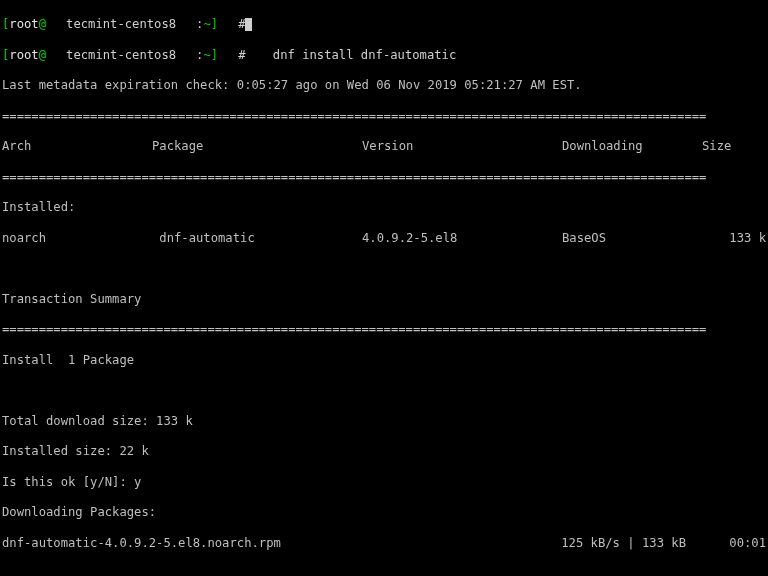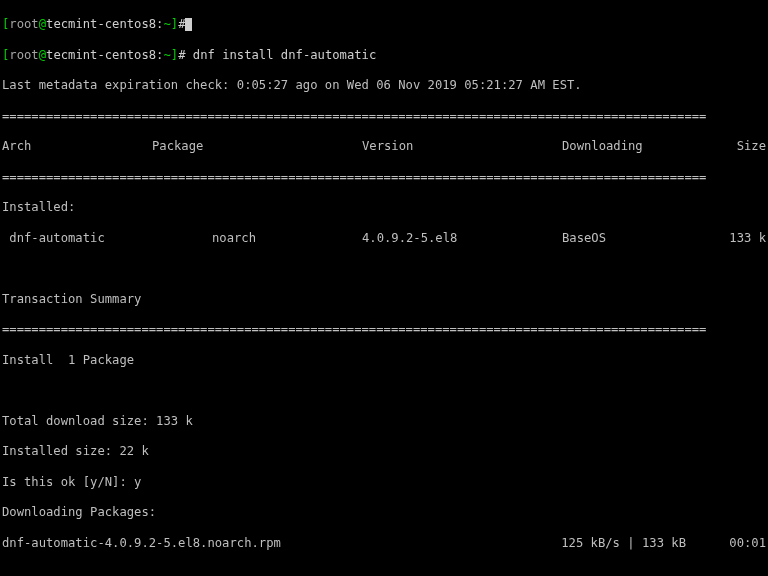--- a/index.html
+++ b/index.html
@@ -1,35 +1,35 @@
 <!DOCTYPE html>
 <html><head>
 <meta charset="utf-8">
 <style>
   html,body{margin:0;padding:0;background:#000;color:#bfbfbf;font-family:"DejaVu Sans Mono","Liberation Mono",monospace;font-size:12.2px;line-height:1.25;}
   .term{width:768px;height:576px;box-sizing:border-box;padding:2px 2px 0 2px;white-space:pre;overflow:hidden;}
   .g{color:#00d000;}
-  .r{color:#a3a3a3;text-align:center;}
-  .w{color:#cfcfcf;}
+  .r{color:#e5e5e5;text-align:center;}
+  .w{color:#cfcfcf;padding-left:20px;}
   .cursor{display:inline-block;width:7px;height:13px;background:#cfcfcf;vertical-align:text-bottom;}
   .row{display:flex;justify-content:space-between;}
   .row span{white-space:pre;}
 </style>
 </head>
 <body>
 
 <div class="term">
 <div><span class="g">[</span><span class="r">root</span><span class="g">@</span><span class="w">tecmint-centos8</span><span class="w">:</span><span class="g">~</span><span class="g">]</span><span class="w">#</span><span class="cursor"></span></div>
 <div><span class="g">[</span><span class="r">root</span><span class="g">@</span><span class="w">tecmint-centos8</span><span class="w">:</span><span class="g">~</span><span class="g">]</span><span class="w">#</span><span class="w"> dnf install dnf-automatic</span></div>
 <div>Last metadata expiration check: 0:05:27 ago on Wed 06 Nov 2019 05:21:27 AM EST.</div>
 <div>================================================================================================</div>
-<div class="row"><span style="width:150px">Arch</span><span style="width:210px">Package</span><span style="width:200px">Version</span><span style="width:140px">Downloading</span><span style="text-align:right;flex:1">Size</span></div>
+<div class="row"><span style="width:150px">Arch</span><span style="width:210px">Package</span><span style="width:200px">Version</span><span style="width:140px">Downloading</span><span style="text-align:left;flex:1">Size</span></div>
 <div>================================================================================================</div>
 <div>Installed:</div>
-<div class="row"><span style="width:210px"> dnf-automatic</span><span style="width:150px">noarch</span><span style="width:200px">4.0.9.2-5.el8</span><span style="width:140px">BaseOS</span><span style="text-align:right;flex:1">133 k</span></div>
+<div class="row"><span style="width:150px">noarch</span><span style="width:210px"> dnf-automatic</span><span style="width:200px">4.0.9.2-5.el8</span><span style="width:140px">BaseOS</span><span style="text-align:right;flex:1">133 k</span></div>
 <div> </div>
 <div>Transaction Summary</div>
 <div>================================================================================================</div>
 <div>Install  1 Package</div>
 <div> </div>
 <div>Total download size: 133 k</div>
 <div>Installed size: 22 k</div>
 <div>Is this ok [y/N]: y</div>
 <div>Downloading Packages:</div>
 <div class="row"><span style="flex:1">dnf-automatic-4.0.9.2-5.el8.noarch.rpm</span><span style="width:170px;text-align:right">125 kB/s | 133 kB</span><span style="width:80px;text-align:right">00:01</span></div>

